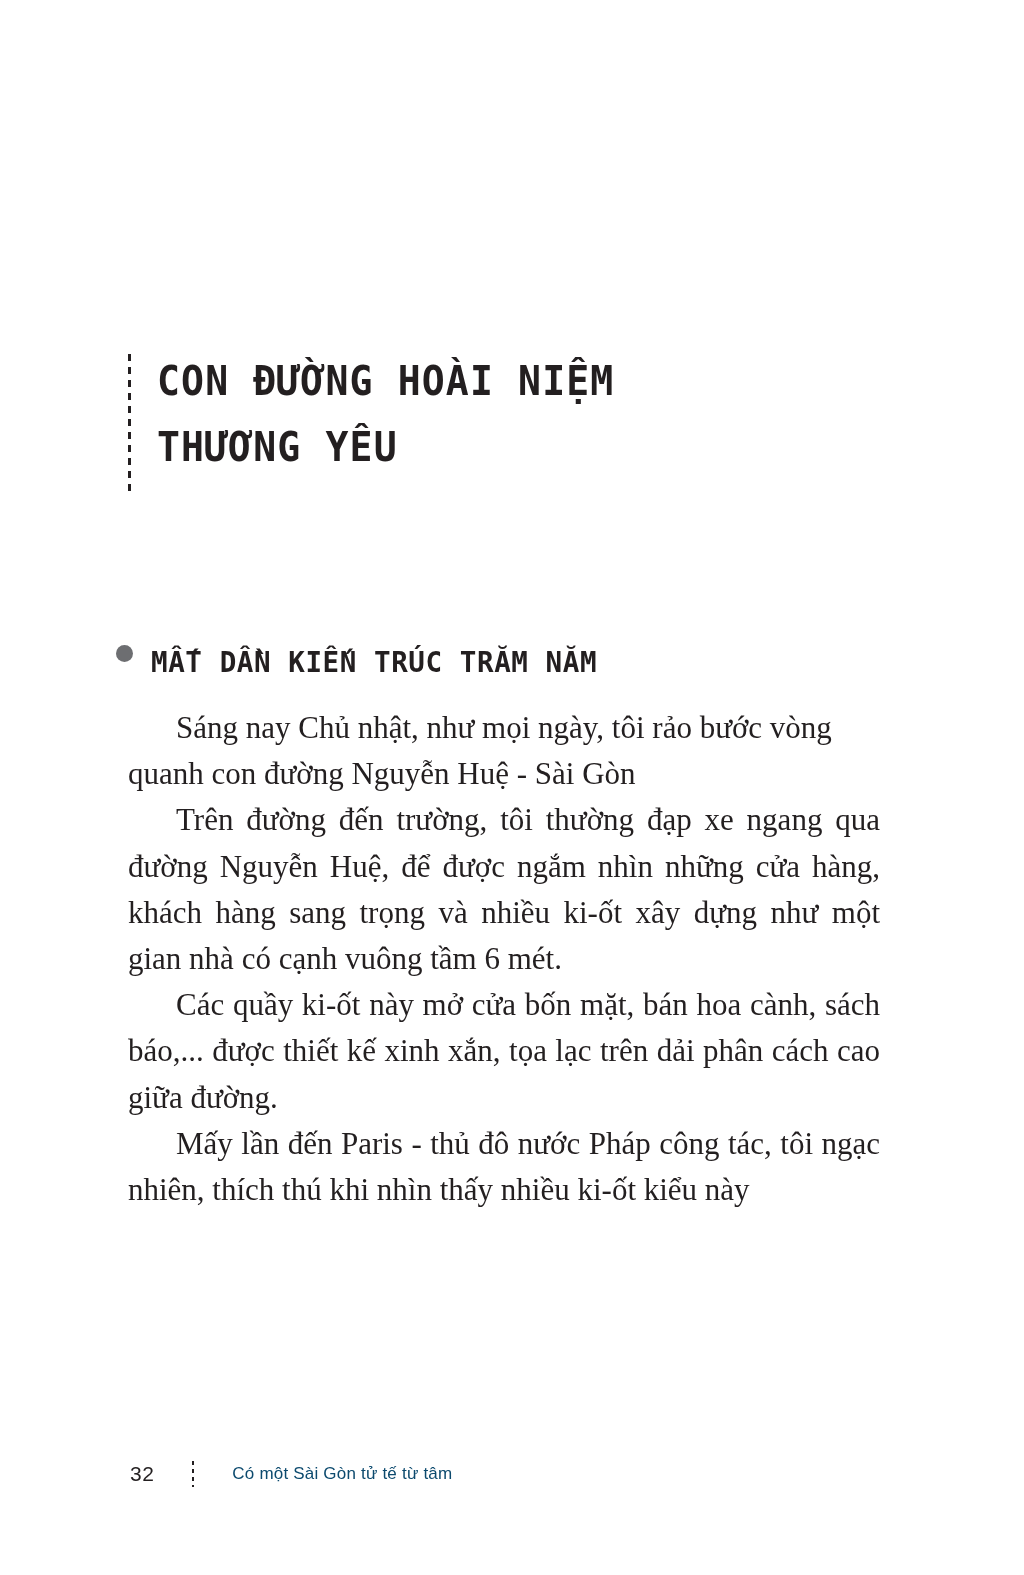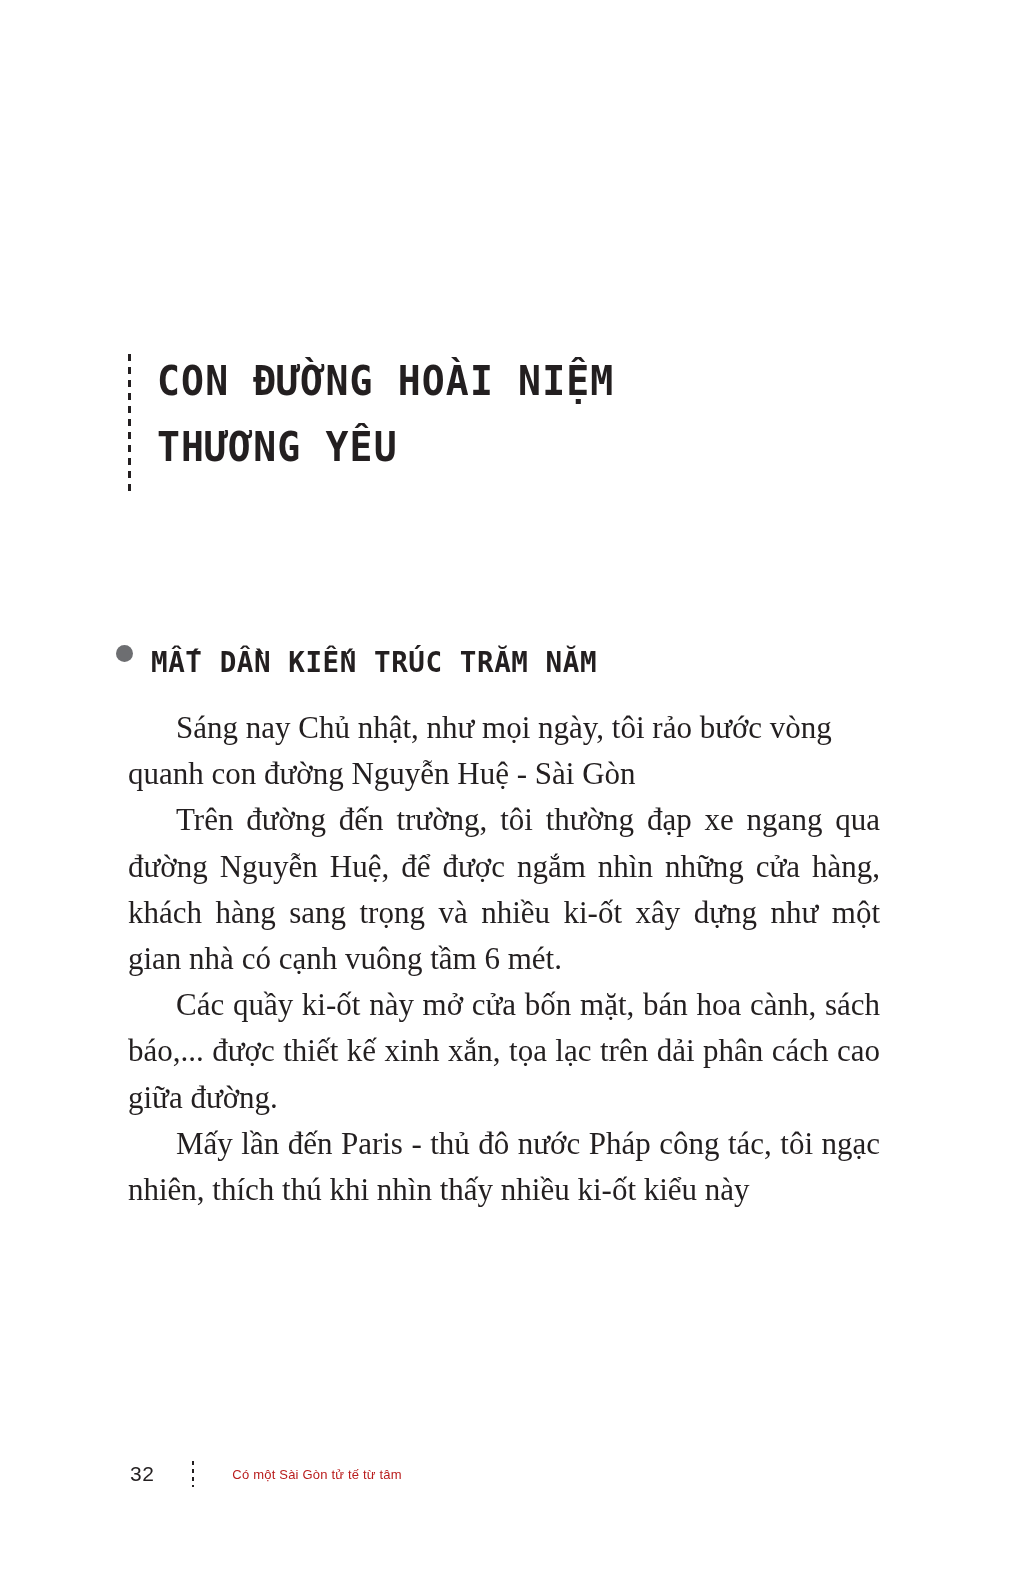--- a/index.html
+++ b/index.html
@@ -121,22 +121,22 @@
   .footer-sep {
     width: 2px;
     height: 26px;
     margin: 0 16px;
     background-image: linear-gradient(to bottom, #231f20 55%, rgba(255,255,255,0) 0%);
     background-size: 2px 8px;
     background-repeat: repeat-y;
   }
   .footer-title {
     font-family: "Liberation Sans", sans-serif;
-    font-size: 13px;
-    color: #b91c1c;
+    font-size: 17px;
+    color: #0c4a6e;
     letter-spacing: 0.2px;
   }
 </style>
 </head>
 <body>
 
 <div class="page">
 
   <div class="title-block">
     <div class="title-rule"></div>

